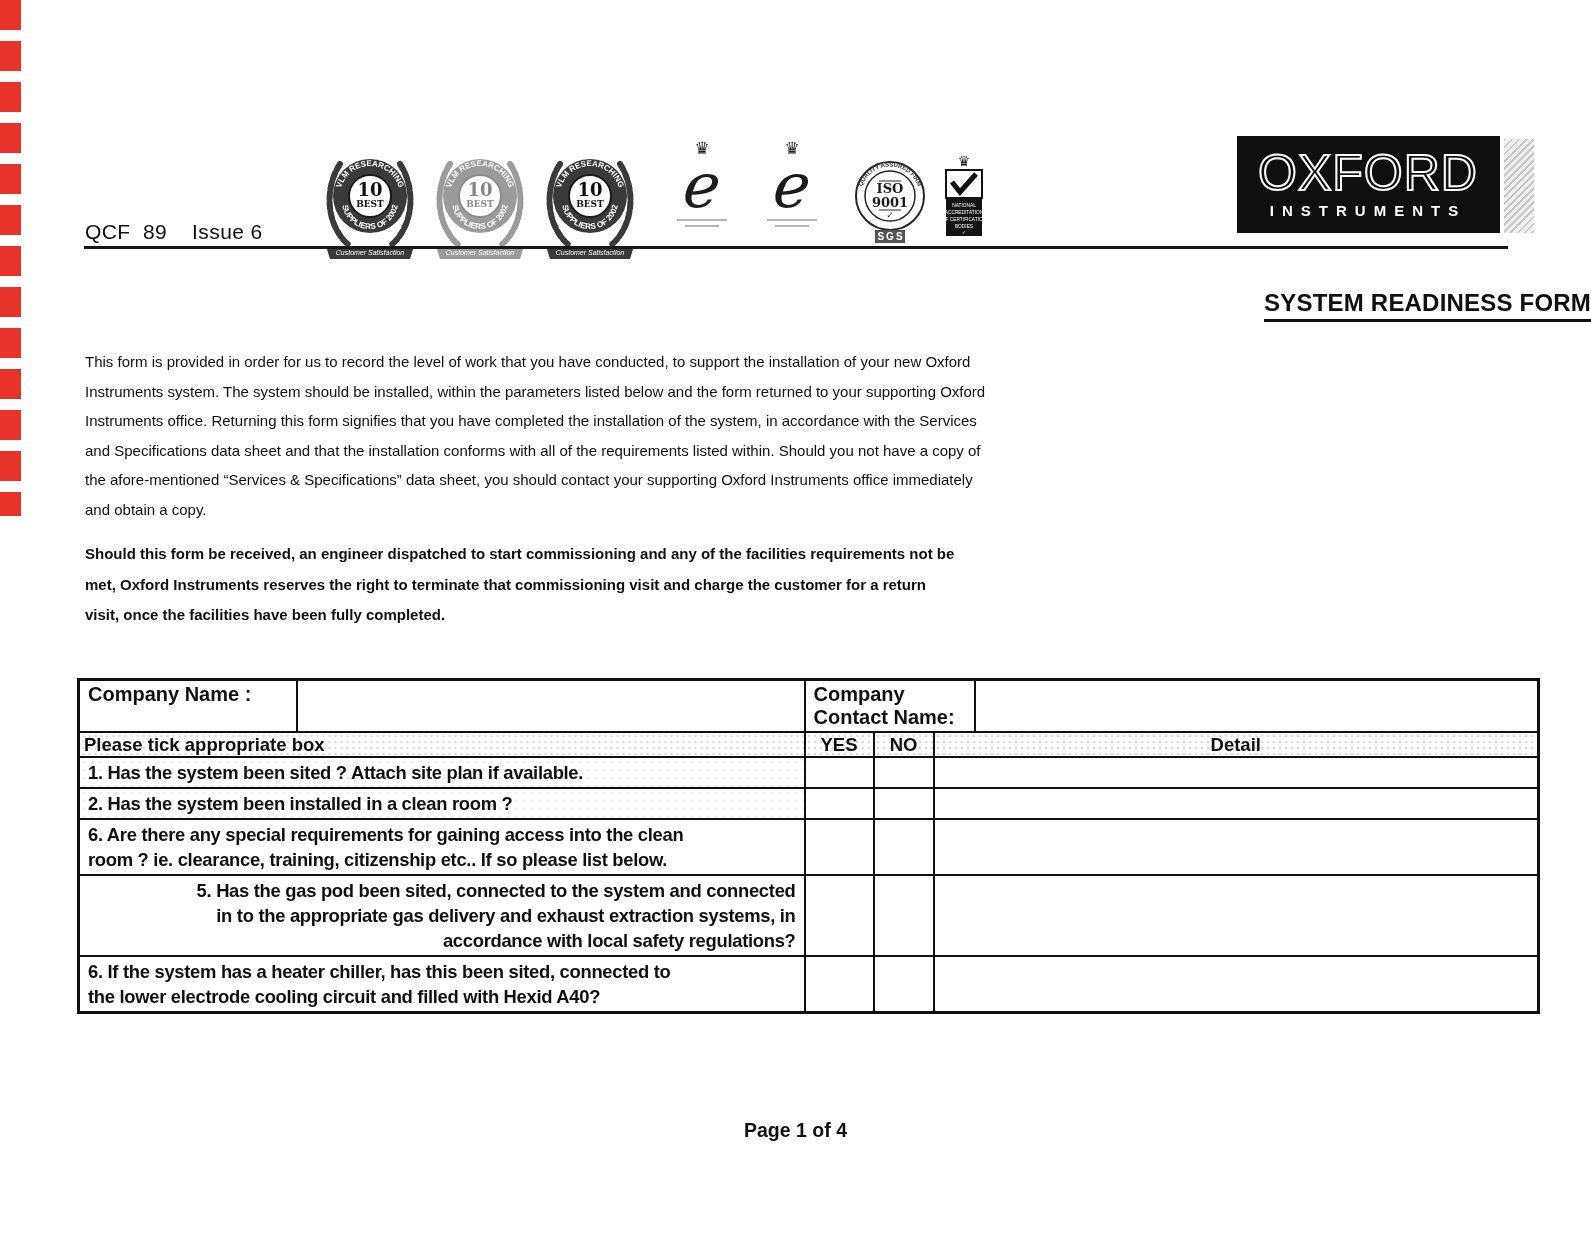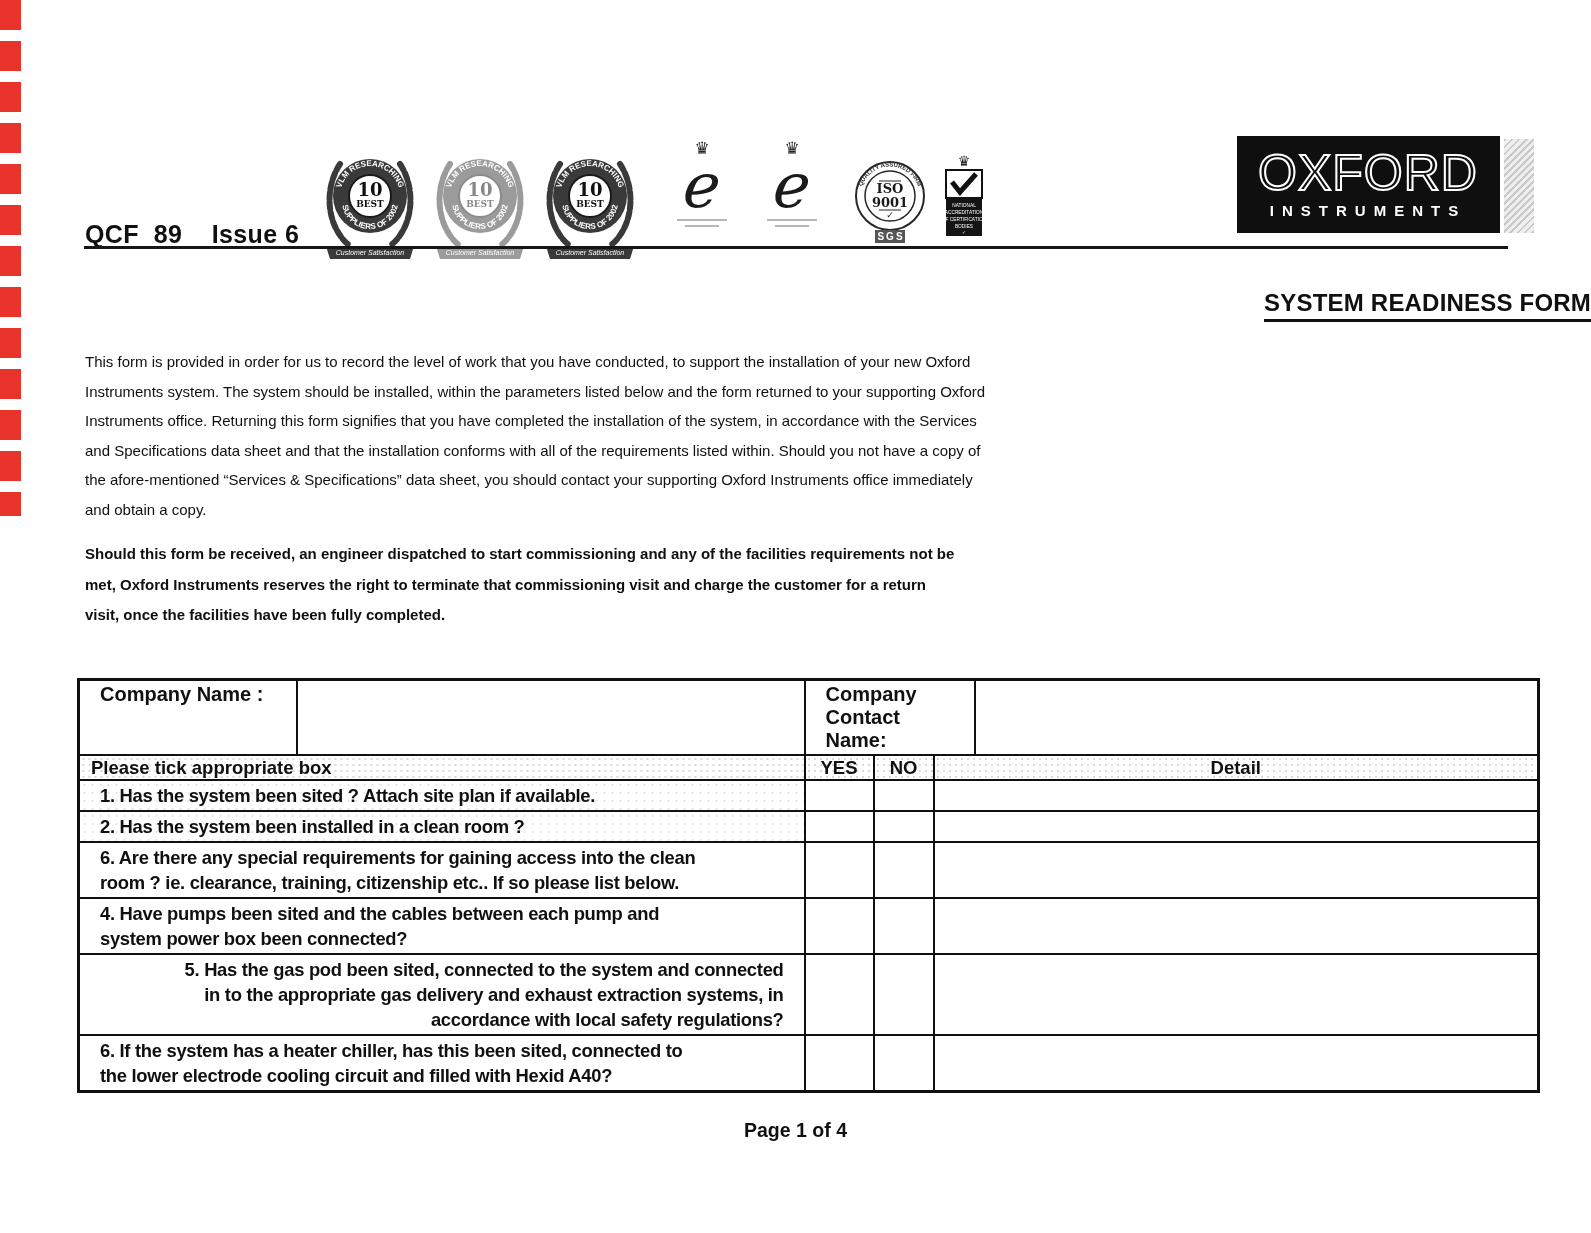--- a/index.html
+++ b/index.html
@@ -5,21 +5,21 @@
   :root { --accent-red:#e8332b; --ink:#101010; }
   * { margin:0; padding:0; box-sizing:border-box; }
   body { background:#fff; }
   .page { position:relative; width:1591px; height:1233px; background:#fff;
           font-family:"Liberation Sans", sans-serif; color:var(--ink); overflow:hidden; }
 
   
   .red-dashes { position:absolute; left:0; top:0; width:21px; height:516px;
     background:repeating-linear-gradient(to bottom, var(--accent-red) 0 30px, transparent 30px 41px); }
 
-  .doc-ref { position:absolute; left:85px; top:220px; font-size:25px; font-weight:bold;
+  .doc-ref { position:absolute; left:85px; top:220px; font-size:21px; font-weight:normal;
              white-space:pre; letter-spacing:.4px; }
 
   .header-rule { position:absolute; left:84px; top:246px; width:1424px; height:3px; background:#161616; }
 
   
   .logo-strip { position:absolute; left:320px; top:138px; display:flex; align-items:flex-start; }
   .badge { margin:8px 10px 0 0; }
   .badge.faded { opacity:.5; }
   .wreath { stroke:#3a3a3a; stroke-width:6; fill:none; stroke-dasharray:7 3; stroke-linecap:round; }
   .ringtxt { fill:#fff; font-size:8px; font-weight:bold; font-family:"Liberation Sans",sans-serif; }
@@ -52,26 +52,26 @@
            border-bottom:3px solid var(--ink); padding-bottom:2px; }
 
   .para { position:absolute; left:85px; width:1430px; font-size:15px; line-height:29.5px;
           white-space:pre-line; }
   .intro { top:347px; }
   .warning { top:539px; font-weight:bold; line-height:30.5px; }
 
   
   .form-table { position:absolute; left:77px; top:678px; width:1460px;
                 border-collapse:collapse; table-layout:fixed; border:3px solid var(--ink); }
-  .form-table td { border:2px solid var(--ink); vertical-align:top; padding:2px 20px; overflow:hidden; }
+  .form-table td { border:2px solid var(--ink); vertical-align:top; padding:2px 8px; overflow:hidden; }
   tr.rA { height:52px; } tr.rB { height:50px; } tr.hdr { height:25px; }
   tr.q1 { height:27px; } tr.q2 { height:25px;margin-left:28px; } tr.q3 { height:53px; }
   tr.q4 { height:52px; } tr.q5 { height:78px;text-align:right; } tr.q6 { height:53px; }
   .lbl { font-weight:bold; font-size:20px; line-height:23px; padding-top:4px; }
-  .hdr td { font-weight:bold; font-size:18.5px; line-height:21px; padding:1px 11px; }
+  .hdr td { font-weight:bold; font-size:18.5px; line-height:21px; padding:1px 4px; }
   .qcell { font-weight:bold; font-size:18.4px; line-height:25px; padding:0 8px;
            letter-spacing:-.3px; white-space:pre-line; }
   .center { text-align:center; }
   .dots { background-image:radial-gradient(circle, #d9d9d9 1px, rgba(0,0,0,0) 1.2px); background-size:6px 6px; }
   .dots-light { background-image:radial-gradient(circle, #e7e7e7 1px, rgba(0,0,0,0) 1.2px); background-size:8px 8px; }
 
   .footer { position:absolute; left:0; top:1119px; width:100%; text-align:center; font-size:19.5px;font-weight:bold; }
 </style>
 </head>
 <body>
@@ -235,27 +235,20 @@
       <td></td>
       <td colspan="2"></td>
     </tr>
     <tr class="q3">
       <td colspan="3" class="qcell">6. Are there any special requirements for gaining access into the clean
 room ? ie. clearance, training, citizenship etc.. If so please list below.</td>
       <td></td>
       <td></td>
       <td colspan="2"></td>
     </tr>
-    <tr class="q4">
-      <td colspan="3" class="qcell">4. Have pumps been sited and the cables between each pump and
-system power box been connected?</td>
-      <td></td>
-      <td></td>
-      <td colspan="2"></td>
-    </tr>
     <tr class="q5">
       <td colspan="3" class="qcell">5. Has the gas pod been sited, connected to the system and connected
 in to the appropriate gas delivery and exhaust extraction systems, in
 accordance with local safety regulations?</td>
       <td></td>
       <td></td>
       <td colspan="2"></td>
     </tr>
     <tr class="q6">
       <td colspan="3" class="qcell">6. If the system has a heater chiller, has this been sited, connected to

